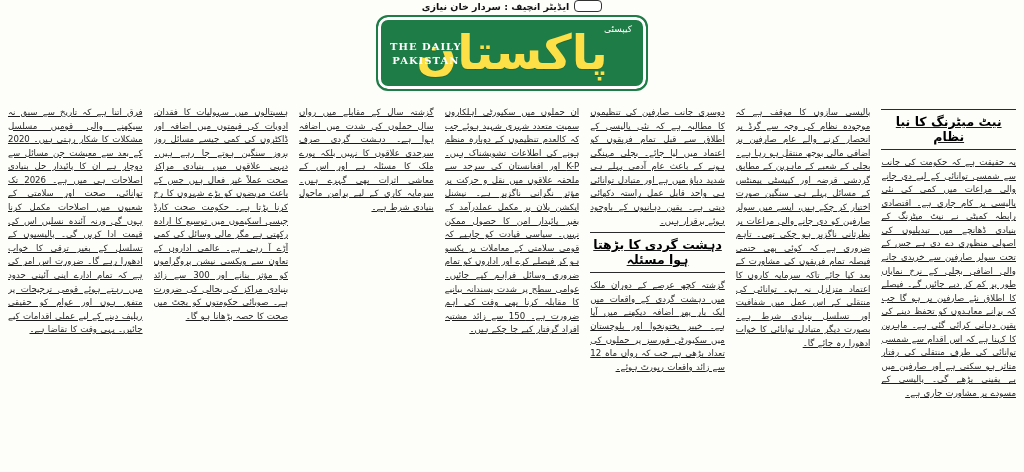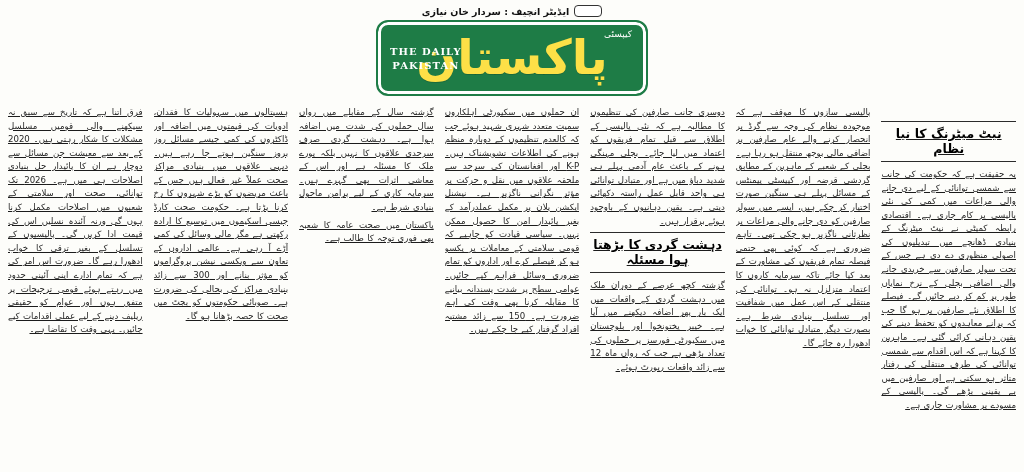--- a/index.html
+++ b/index.html
@@ -11,21 +11,20 @@
     color: #1c1c1c;
     overflow: hidden;
   }
   .page { width: 1024px; height: 472px; position: relative; }
 
   
   .masthead {
     height: 100px;
     display: flex; flex-direction: column;
     align-items: center; justify-content: flex-start;
-    padding-top: 5px;
   }
   .editor-line {
     direction: rtl;
     display: flex; align-items: center; gap: 5px;
     font-size: 9.5px; font-weight: bold; color: #111;
     margin-bottom: 3px;
   }
   .editor-badge {
     width: 28px; height: 12px;
     border: 1px solid #333; border-radius: 4px;
@@ -86,21 +85,21 @@
     direction: rtl;
     text-align: center;
     font-size: 12.5px;
     font-weight: bold;
     color: #000;
     margin: 4px 0 6px 0;
     padding: 4px 0 5px 0;
     border-top: 1px solid #2b2b2b;
     border-bottom: 1px solid #2b2b2b;
   }
-  .headline.first { margin-top: 15px; }
+  .headline.first { margin-top: 3px; }
 </style>
 </head>
 <body>
 
 <div class="page">
 
   <header class="masthead">
     <div class="editor-line">
       <span class="editor-badge"></span>
       <span>ایڈیٹر انچیف : سردار خان نیازی</span>
@@ -131,21 +130,20 @@
       <h2 class="headline">دہشت گردی کا بڑھتا ہوا مسئلہ</h2>
       <p class="article-text">گزشتہ کچھ عرصے کے دوران ملک میں دہشت گردی کے واقعات میں ایک بار پھر اضافہ دیکھنے میں آیا ہے۔ خیبر پختونخوا اور بلوچستان میں سکیورٹی فورسز پر حملوں کی تعداد بڑھی ہے جب کہ رواں ماہ 12 سے زائد واقعات رپورٹ ہوئے۔</p>
     </div>
 
     <div class="col">
       <p class="article-text">ان حملوں میں سکیورٹی اہلکاروں سمیت متعدد شہری شہید ہوئے جب کہ کالعدم تنظیموں کے دوبارہ منظم ہونے کی اطلاعات تشویشناک ہیں۔ K-P اور افغانستان کی سرحد سے ملحقہ علاقوں میں نقل و حرکت پر مؤثر نگرانی ناگزیر ہے۔ نیشنل ایکشن پلان پر مکمل عملدرآمد کے بغیر پائیدار امن کا حصول ممکن نہیں۔ سیاسی قیادت کو چاہیے کہ قومی سلامتی کے معاملات پر یکسو ہو کر فیصلے کرے اور اداروں کو تمام ضروری وسائل فراہم کیے جائیں۔ عوامی سطح پر شدت پسندانہ بیانیے کا مقابلہ کرنا بھی وقت کی اہم ضرورت ہے۔ 150 سے زائد مشتبہ افراد گرفتار کیے جا چکے ہیں۔</p>
     </div>
 
     <div class="col">
       <p class="article-text">گزشتہ سال کے مقابلے میں رواں سال حملوں کی شدت میں اضافہ ہوا ہے۔ دہشت گردی صرف سرحدی علاقوں کا نہیں بلکہ پورے ملک کا مسئلہ ہے اور اس کے معاشی اثرات بھی گہرے ہیں۔ سرمایہ کاری کے لیے پرامن ماحول بنیادی شرط ہے۔</p>
-      <p class="article-text">پاکستان میں صحت عامہ کا شعبہ بھی فوری توجہ کا طالب ہے۔</p>
     </div>
 
     <div class="col">
       <p class="article-text">ہسپتالوں میں سہولیات کا فقدان، ادویات کی قیمتوں میں اضافہ اور ڈاکٹروں کی کمی جیسے مسائل روز بروز سنگین ہوتے جا رہے ہیں۔ دیہی علاقوں میں بنیادی مراکز صحت عملاً غیر فعال ہیں جس کے باعث مریضوں کو بڑے شہروں کا رخ کرنا پڑتا ہے۔ حکومت صحت کارڈ جیسی اسکیموں میں توسیع کا ارادہ رکھتی ہے مگر مالی وسائل کی کمی آڑے آ رہی ہے۔ عالمی اداروں کے تعاون سے ویکسی نیشن پروگراموں کو مؤثر بنانے اور 300 سے زائد بنیادی مراکز کی بحالی کی ضرورت ہے۔ صوبائی حکومتوں کو بجٹ میں صحت کا حصہ بڑھانا ہو گا۔</p>
     </div>
 
     <div class="col">
       <p class="article-text">فرق اتنا ہے کہ تاریخ سے سبق نہ سیکھنے والی قومیں مسلسل مشکلات کا شکار رہتی ہیں۔ 2020 کے بعد سے معیشت جن مسائل سے دوچار ہے ان کا پائیدار حل بنیادی اصلاحات ہی میں ہے۔ 2026 تک توانائی، صحت اور سلامتی کے شعبوں میں اصلاحات مکمل کرنا ہوں گی ورنہ آئندہ نسلیں اس کی قیمت ادا کریں گی۔ پالیسیوں کے تسلسل کے بغیر ترقی کا خواب ادھورا رہے گا۔ ضرورت اس امر کی ہے کہ تمام ادارے اپنی آئینی حدود میں رہتے ہوئے قومی ترجیحات پر متفق ہوں اور عوام کو حقیقی ریلیف دینے کے لیے عملی اقدامات کیے جائیں۔ یہی وقت کا تقاضا ہے۔</p>
     </div>
 

